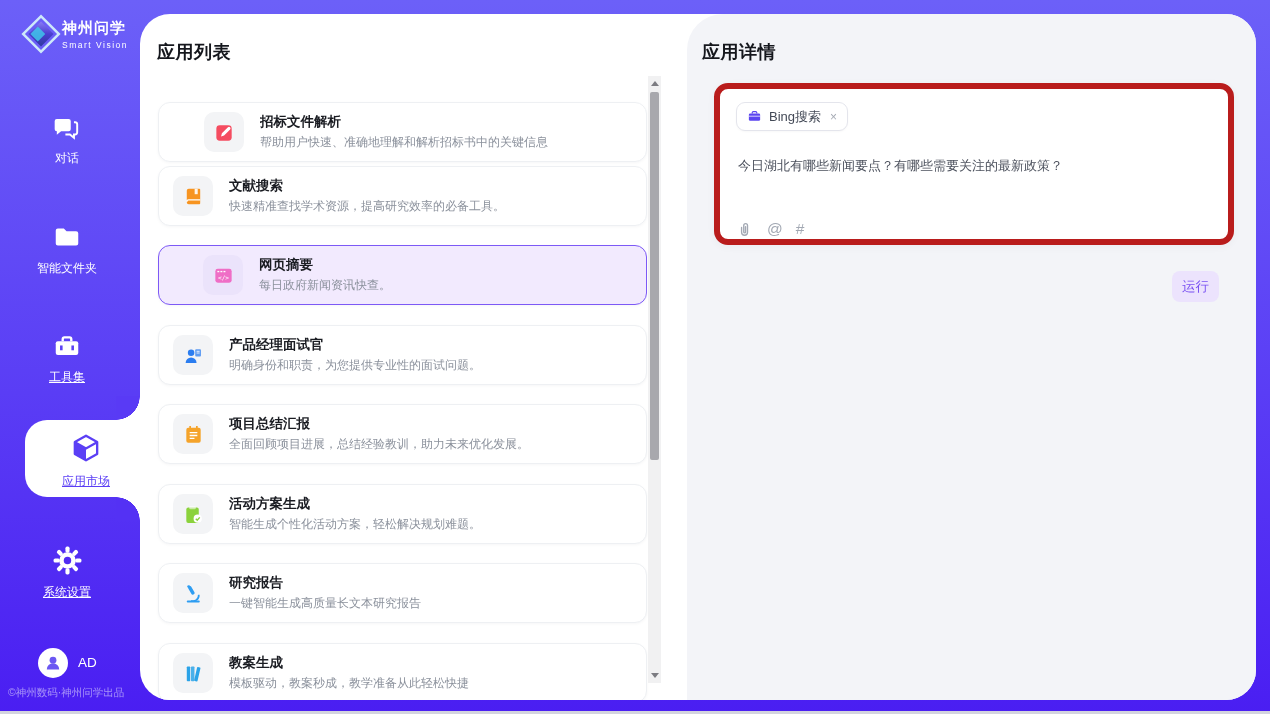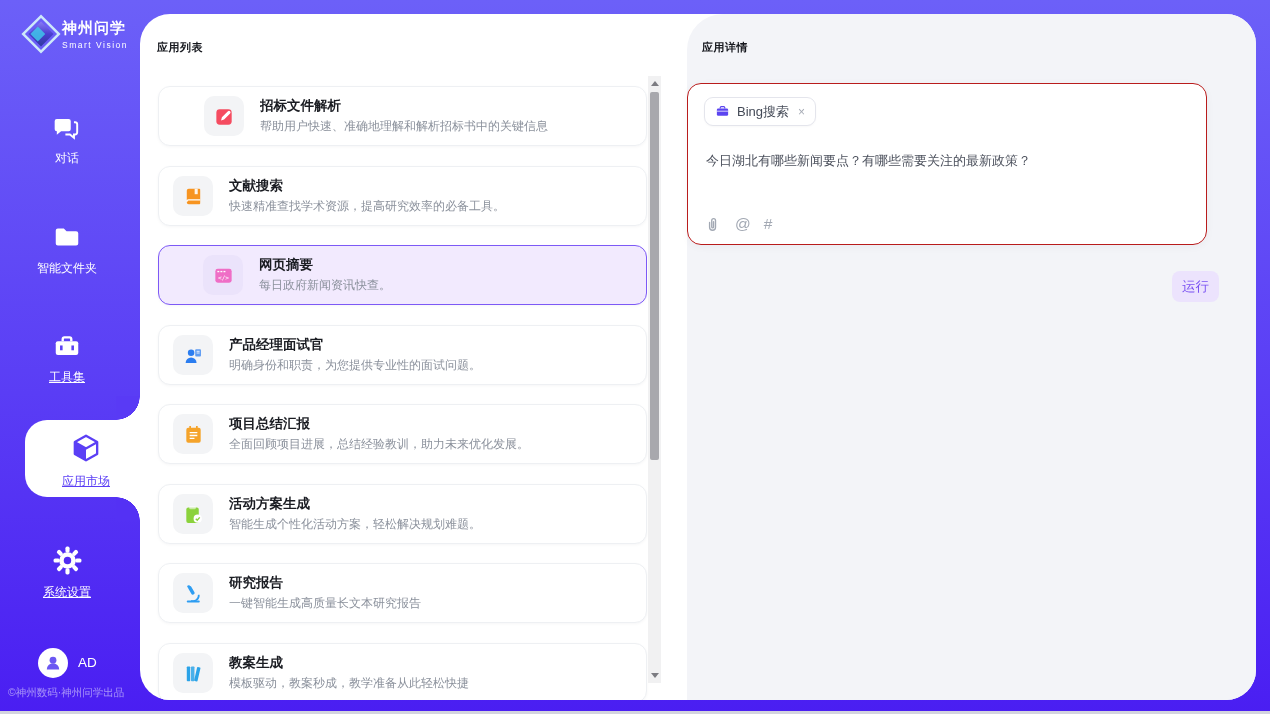--- a/index.html
+++ b/index.html
@@ -28,21 +28,21 @@
 
   .avatar { position:absolute; left:38px; top:648px; width:30px; height:30px; border-radius:50%;
             background:#fff; display:flex; align-items:center; justify-content:center; }
   .avatar-name { position:absolute; left:78px; top:655px; color:#fff; font-size:13.5px; }
   .side-footer { position:absolute; left:8px; top:686px; width:132px; color:rgba(255,255,255,0.5);
                  font-size:10.5px; white-space:nowrap; }
 
   
   .content { position:absolute; left:140px; top:14px; width:1116px; height:686px;
              background:#fff; border-radius:30px; overflow:hidden; }
-  .sec-title { position:absolute; font-size:11px; font-weight:bold; color:#15171d; letter-spacing:0.5px;font-family:Liberation Mono, monospace; }
+  .sec-title { position:absolute; font-size:18px; font-weight:bold; color:#15171d; letter-spacing:0.5px;font-family:Liberation Mono, monospace; }
   .title-list { left:17px; top:26px; }
 
   
   .card { position:absolute; left:18px; width:489px; height:60px; background:#fff;
           border:1px solid #eef0f3; border-radius:12px; box-shadow:0 1px 3px rgba(20,20,40,0.04);
           display:flex; align-items:center; padding:0 14px; cursor:pointer; }
   .card.selected { background:#f2eafe; border:1.5px solid #7d59f6; }
   .icon-box { width:40px; height:40px; border-radius:10px; background:#f3f4f6; flex:0 0 40px;
               display:flex; align-items:center; justify-content:center; }
   .card.selected .icon-box { background:#ebe3fb; }
@@ -54,22 +54,22 @@
   .scroll-track { position:absolute; left:508px; top:62px; width:13px; height:607px; background:#f1f1f2; }
   .scroll-thumb { position:absolute; left:2px; top:16px; width:9px; height:368px; background:#a8a8ad; border-radius:2px; }
   .arr { position:absolute; left:3px; width:0; height:0; border-left:4px solid transparent; border-right:4px solid transparent; }
   .arr-up { top:5px; border-bottom:5px solid #7c7c82; }
   .arr-down { bottom:5px; border-top:5px solid #7c7c82; }
 
   
   .detail { position:absolute; left:547px; top:0; width:569px; height:686px;
             background:#f3f4f8; border-radius:36px 0 0 0; }
   .title-detail { left:15px; top:26px; }
-  .prompt-card { position:absolute; left:0; top:69px; width:520px; height:162px; background:#fff;
-                 border:1px solid #b91c1c; border-radius:14px; box-shadow:0 2px 8px rgba(30,30,60,0.04);text-decoration:underline; }
+  .prompt-card { position:absolute; left:27px; top:69px; width:520px; height:162px; background:#fff;
+                 border:6px solid #b91c1c; border-radius:14px; box-shadow:0 2px 8px rgba(30,30,60,0.04);text-decoration:underline; }
   .tool-tag { position:absolute; left:16px; top:13px; display:inline-flex; align-items:center; gap:7px;
               height:29px; padding:0 10px; background:#fff; border:1px solid #e4e5ec; border-radius:9px;
               box-shadow:0 1px 2px rgba(0,0,0,0.03); cursor:pointer; }
   .tag-label { font-size:13px; color:#434956; }
   .tag-close { font-size:12px; color:#a6abb5; margin-left:2px; cursor:pointer; }
   .query-text { position:absolute; left:18px; top:68px; width:480px; font-size:13px; color:#4c515d; }
   .input-icons { position:absolute; left:16px; top:131px; display:flex; align-items:center; gap:13px; }
   .glyph-ico { font-size:15.5px; color:#a2a8b3; cursor:pointer; }
   .run-btn { position:absolute; left:485px; top:257px; width:47px; height:31px; border-radius:8px;
              background:#ece3fd; color:#7a52f2; font-size:13.5px; display:flex; align-items:center;
@@ -178,21 +178,21 @@
       </svg>
     </div>
     <div class="avatar-name">AD</div>
     <div class="side-footer">©神州数码·神州问学出品</div>
   </div>
 
   <div class="content">
 
     <div class="sec-title title-list">应用列表</div>
 
-    <div class="card" style="top:72px;padding-left:45px;">
+    <div class="card" style="top:88px;padding-left:45px;">
       <div class="icon-box">
         <svg width="23" height="23" viewBox="0 0 24 24">
           <rect x="3.5" y="4.5" width="16" height="16" rx="3.5" fill="#f54c60"></rect>
           <path d="M8.4 16.1 l0.9 -3.3 6.3 -6.3 a1.6 1.6 0 0 1 2.26 2.26 l-6.3 6.3 z" fill="#fff"></path>
         </svg>
       </div>
       <div class="card-text">
         <div class="card-title">招标文件解析</div>
         <div class="card-desc">帮助用户快速、准确地理解和解析招标书中的关键信息</div>
       </div>

